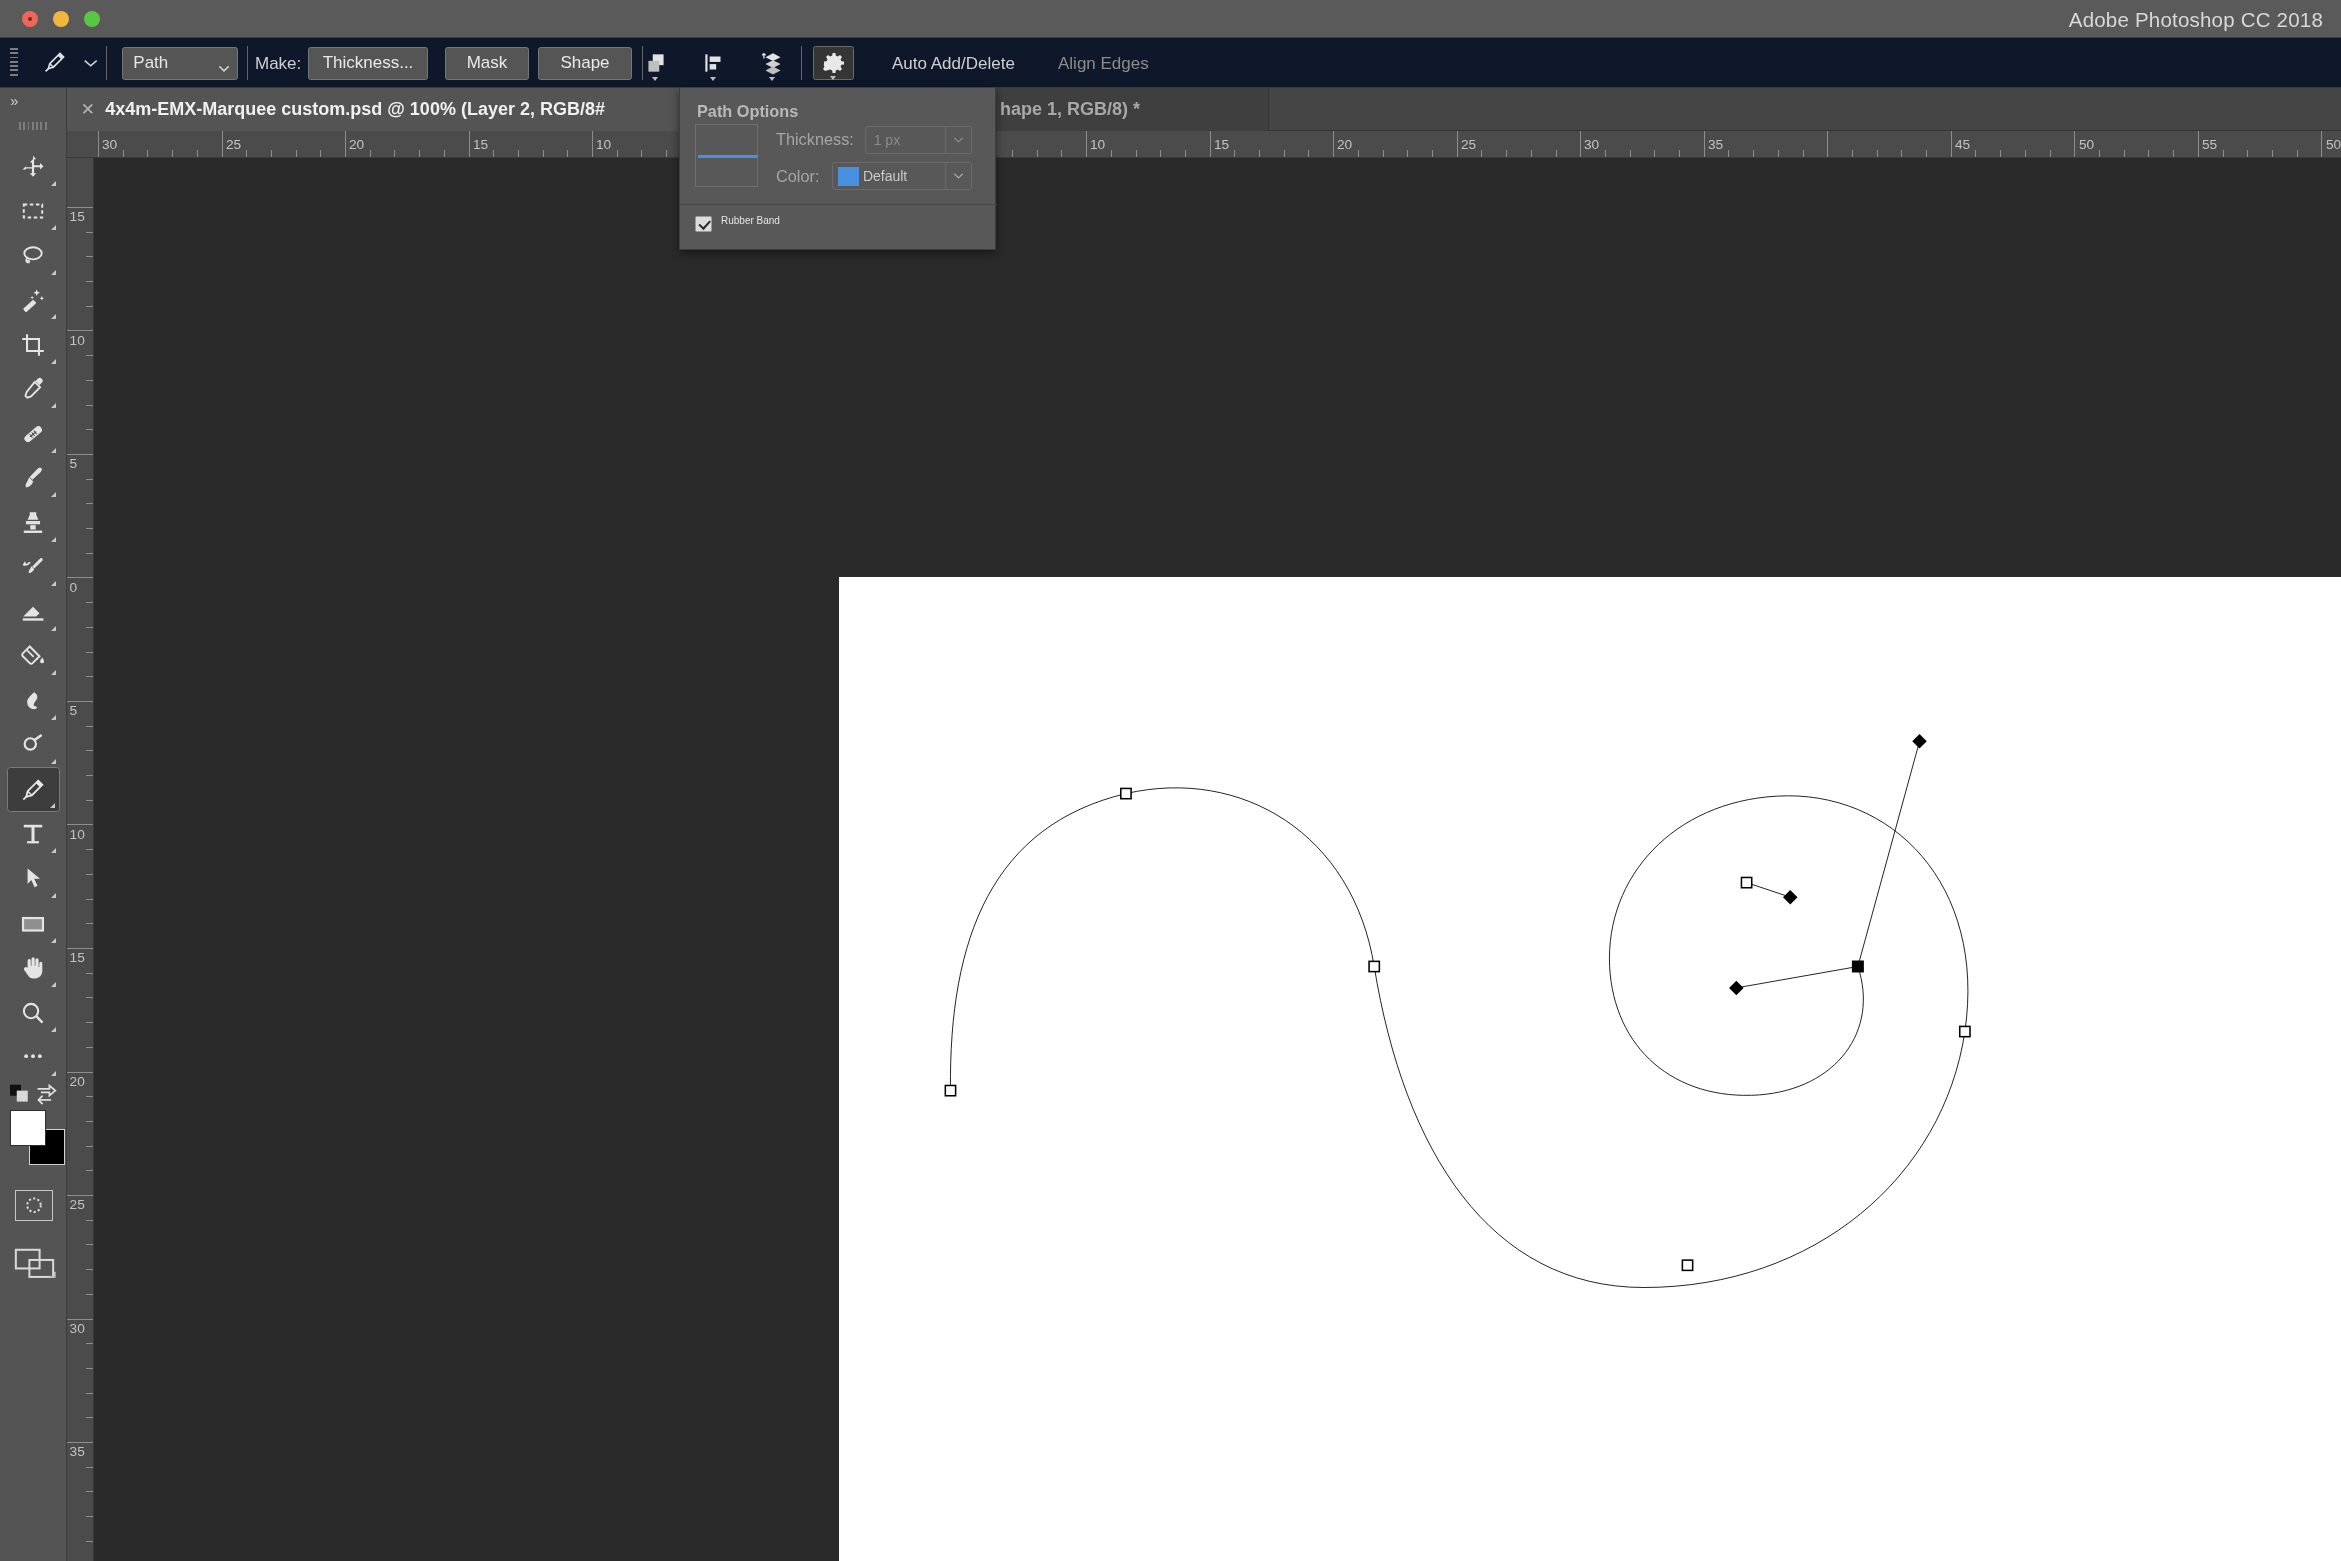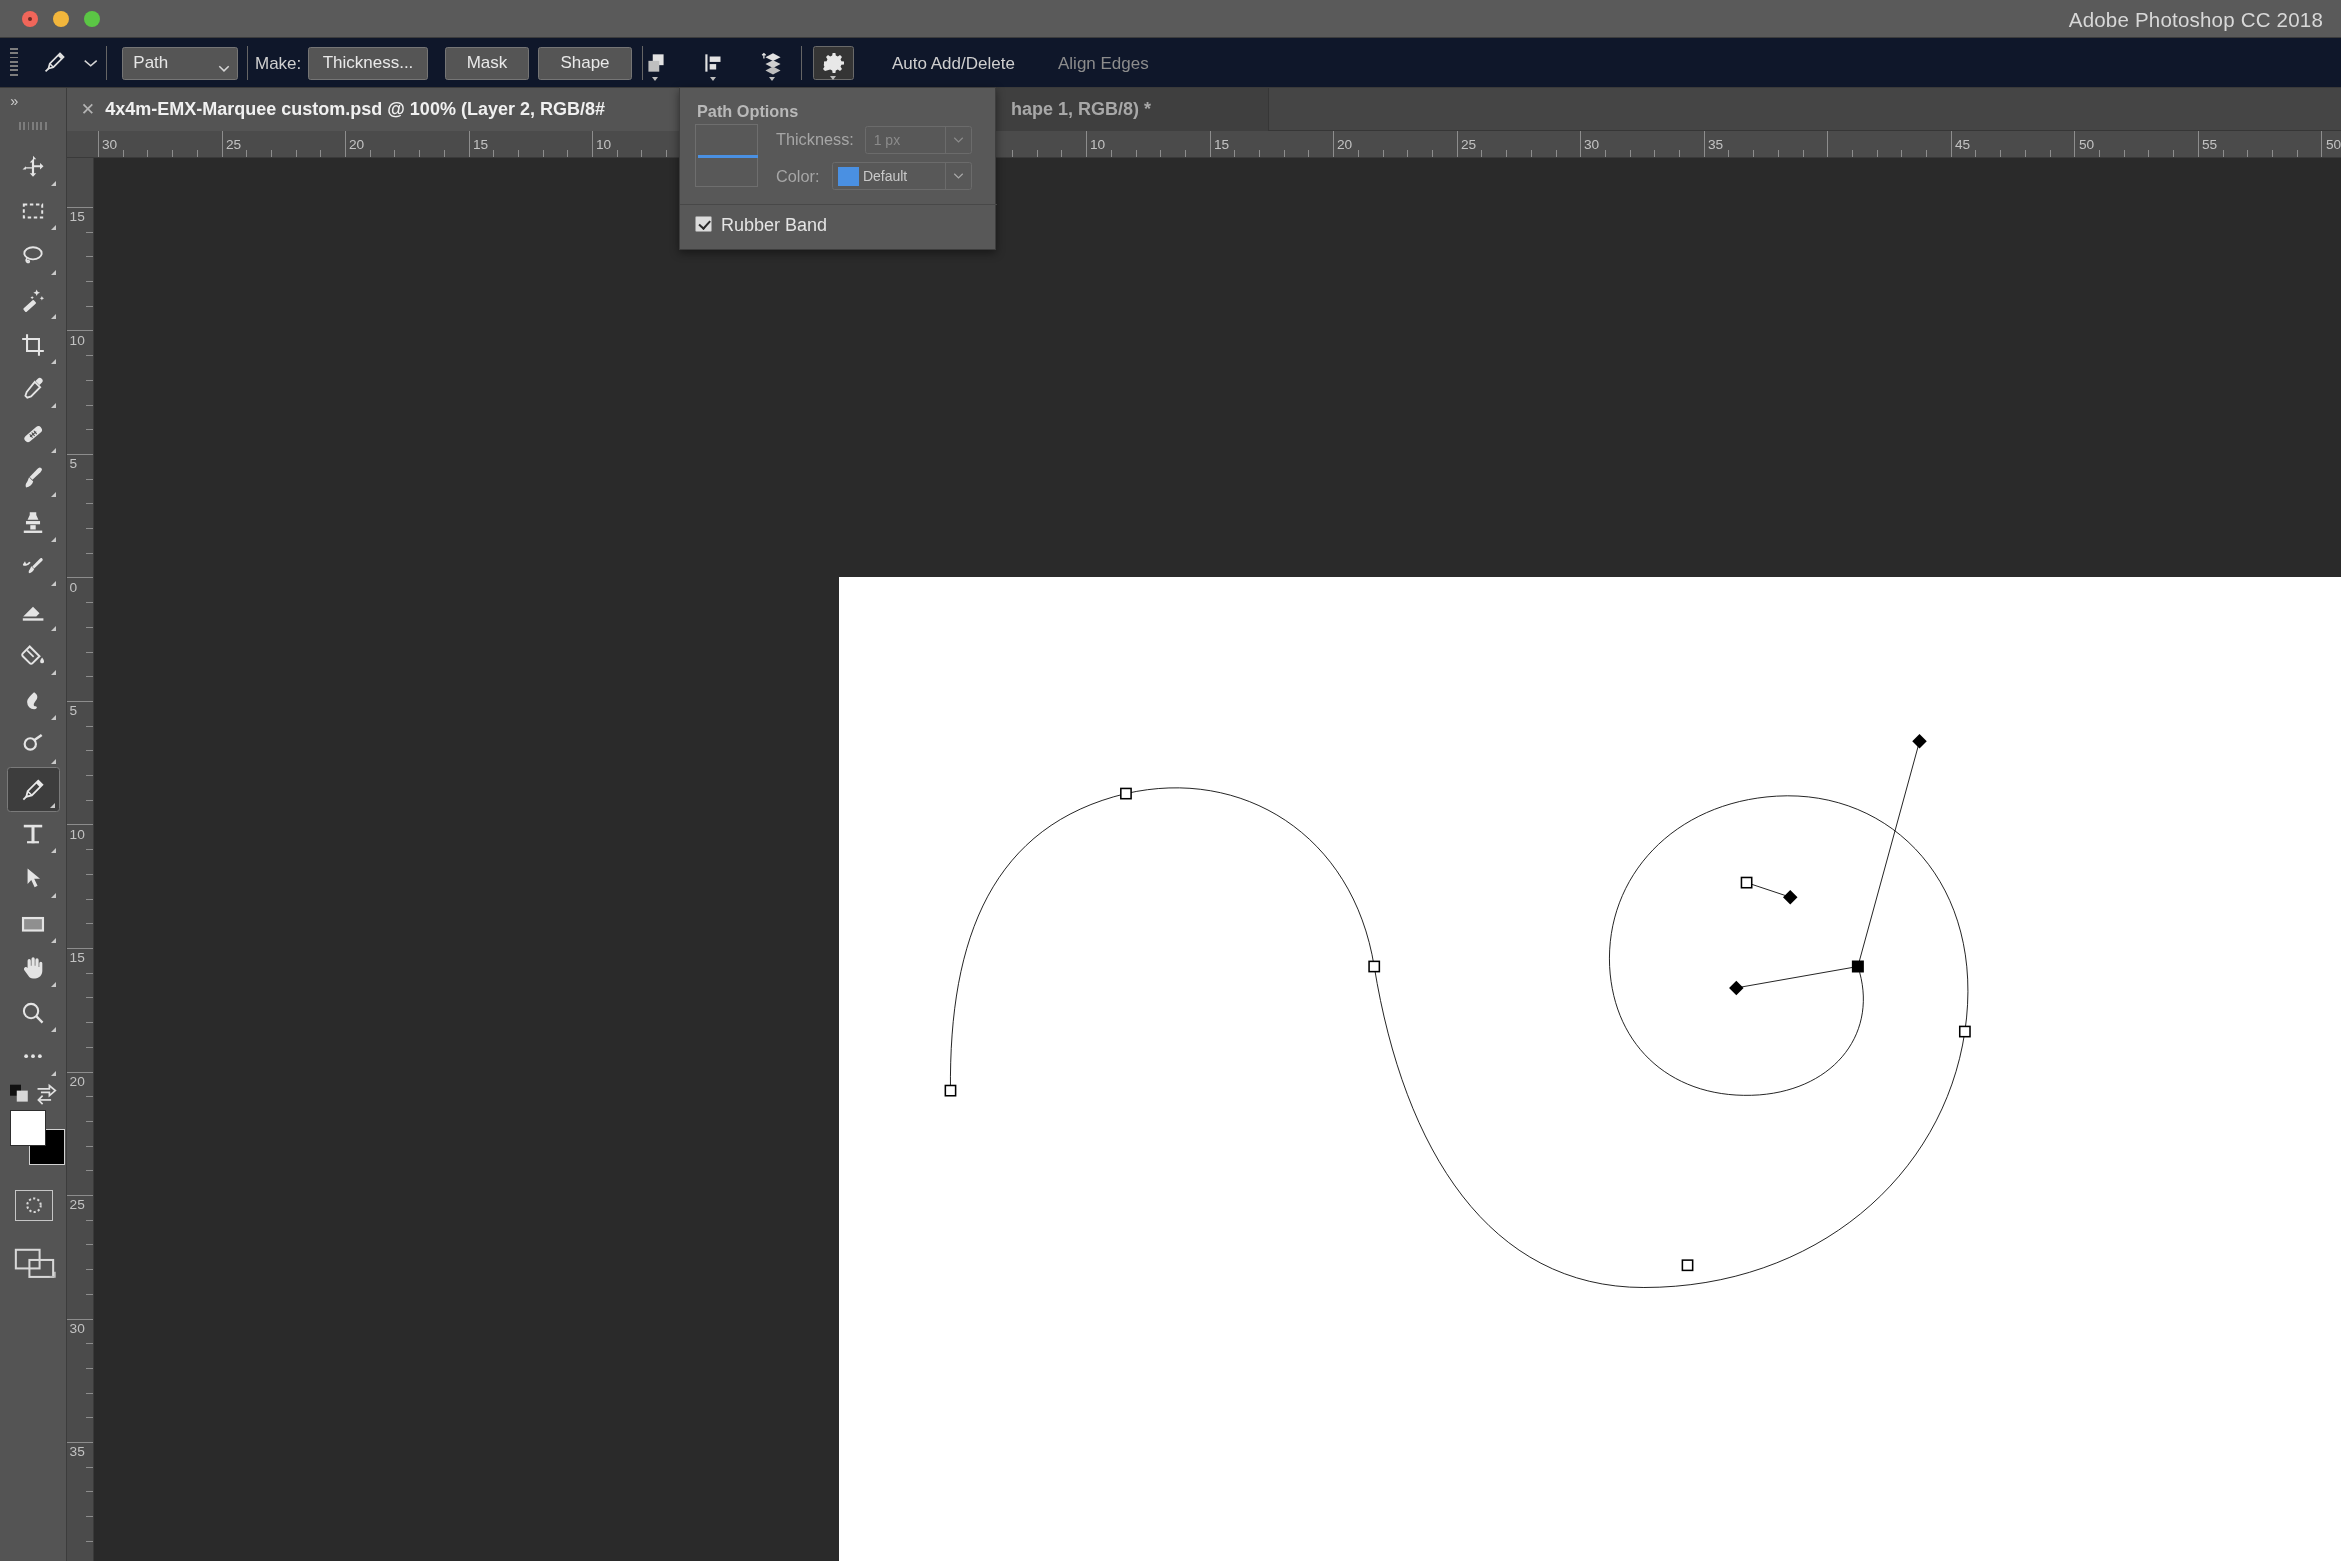--- a/index.html
+++ b/index.html
@@ -289,21 +289,21 @@
 
   <div class="cbox off" style="left:1034px; top:53px;"></div>
   <div class="ob-label" style="left:1058px; color:#8c8c8c;">Align Edges</div>
 </div>
 
 <div id="tabbar">
   <div class="doctab active" style="left:0px; width:928px;">
     <span class="tab-x">✕</span>
     <span>4x4m-EMX-Marquee custom.psd @ 100% (Layer 2, RGB/8#</span>
   </div>
-  <div class="doctab inactive" style="left:928px; width:274px; padding-left:16px;">
+  <div class="doctab inactive" style="left:928px; width:274px; padding-left:5px;">
     <span>hape 1, RGB/8) *</span>
   </div>
 </div>
 
 <div id="toolbar"></div>
 <div id="panel-expand">»</div>
 <div id="tb-grip"></div>
 
 <div class="tool" style="top:144px;">
   <svg width="26" height="26" viewBox="0 0 24 24">
@@ -718,15 +718,15 @@
     <span class="txt" style="padding-left:3.4px;color:#c9c9c9;">Default</span>
     <span class="pp-arrowbox">
       <svg width="11" height="7.7" viewBox="0 0 13 9">
           <path d="M1.5 2L6.5 7 11.5 2" fill="none" stroke="#a8a8a8" stroke-width="1.5"></path>
         </svg>
     </span>
   </div>
 
   <div id="pp-sep"></div>
   <div class="cbox on" style="left:15.4px; top:128px;"></div>
-  <div style="position:absolute;left:41px;top:127px;font-size:18px;color:#e4e4e4;">Rubber Band</div>
+  <div style="position:absolute;left:41px;top:127px;font-size:10px;color:#e4e4e4;">Rubber Band</div>
 </div>
 
 
 </body></html>

